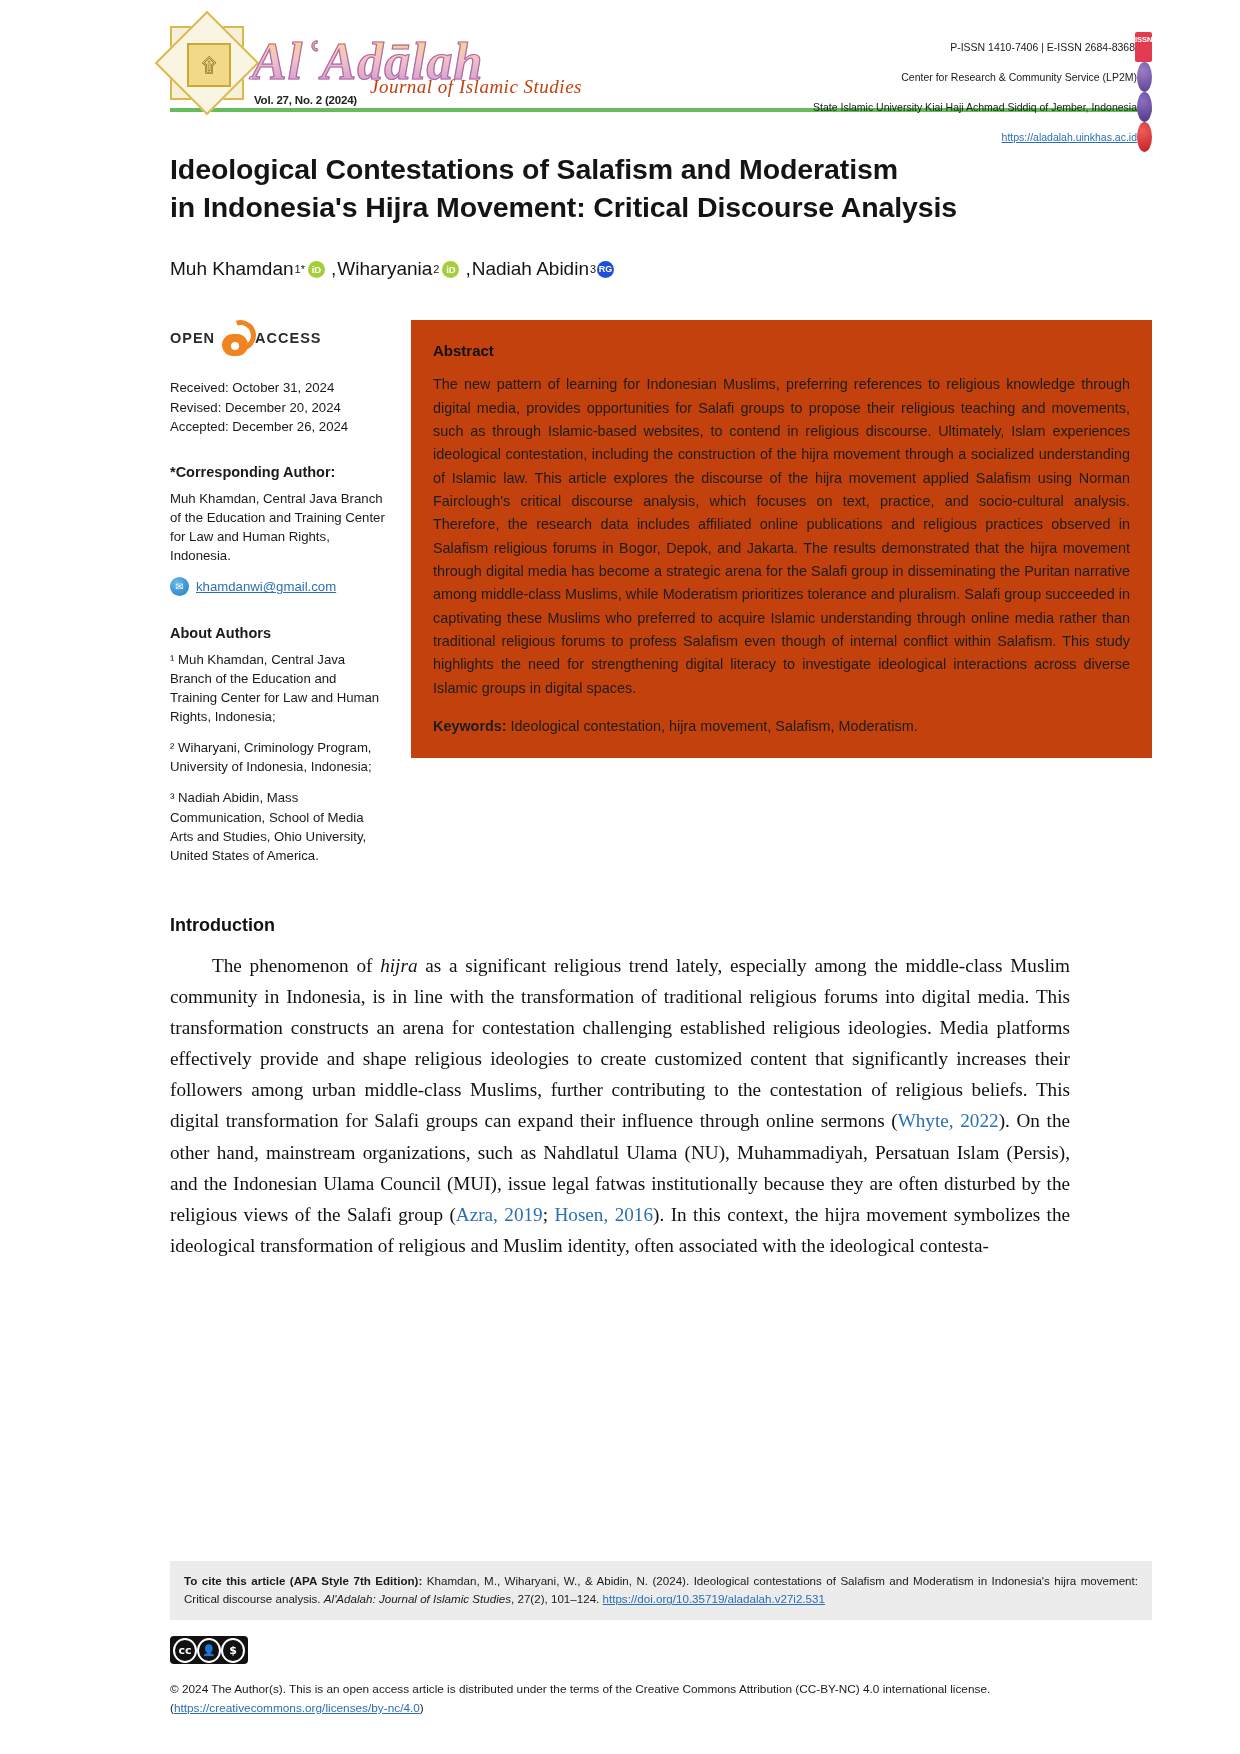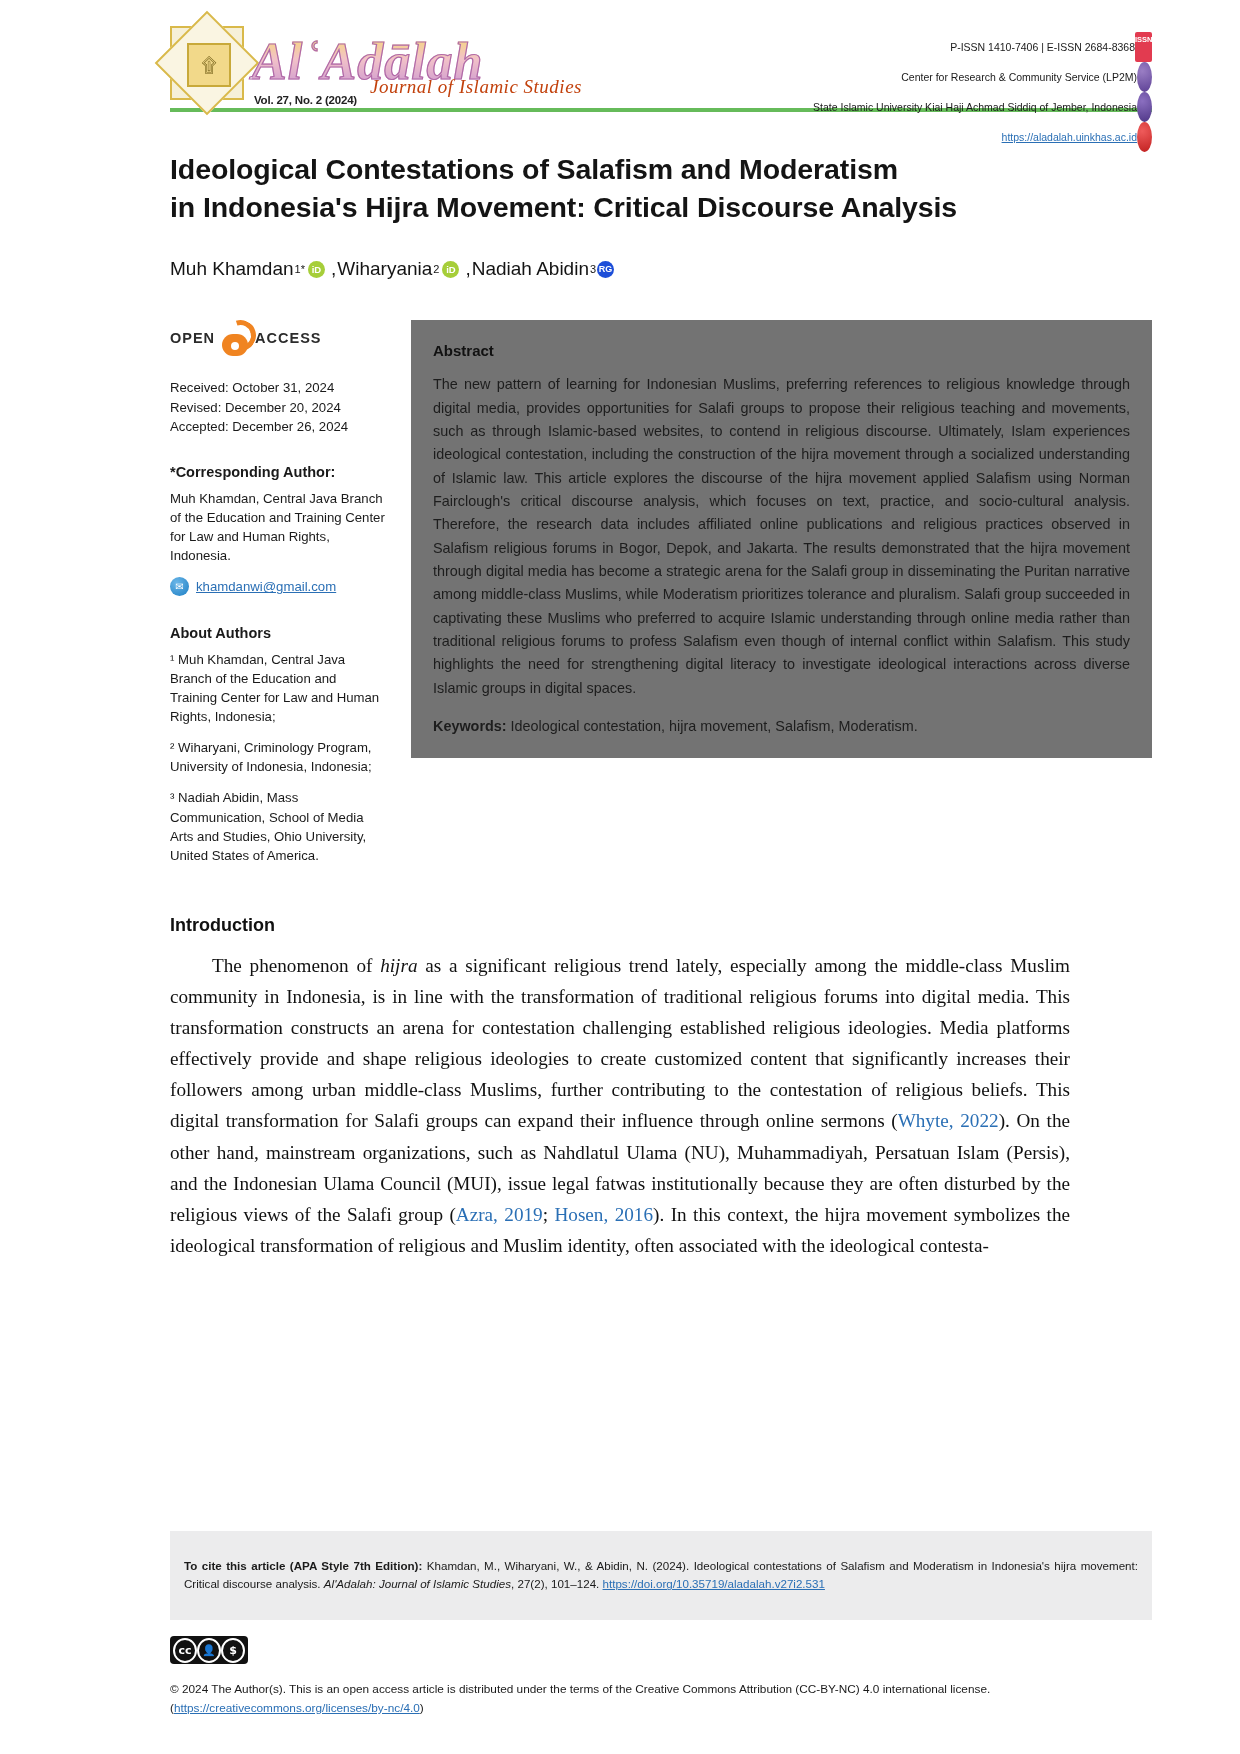--- a/index.html
+++ b/index.html
@@ -273,21 +273,21 @@
   }
   .email-row a {
     color: #2a6fb5;
     text-decoration: underline;
     font-size: 13.2px;
   }
 
   
   .abstract-box {
     flex: 1;
-    background: #737373;
+    background: #c2410c;
     padding: 22px 22px 20px 22px;
     box-sizing: border-box;
   }
   .abs-head {
     font-weight: bold;
     font-size: 15px;
     margin-bottom: 14px;
     color: #111;
   }
   .abs-body {
@@ -327,21 +327,21 @@
 
   
   .footer {
     position: absolute;
     left: 170px;
     right: 88px;
     bottom: 36px;
   }
   .cite-box {
     background: #ececed;
-    padding: 26px 14px;
+    padding: 11px 14px;
     font-size: 11.6px;
     line-height: 1.62;
     color: #1a1a1a;
     text-align: justify;
   }
   .cite-box b { font-weight: bold; }
   .cite-box i { font-style: italic; }
   .cite-box a { color: #2a6fb5; text-decoration: underline; }
   .license {
     display: flex;

